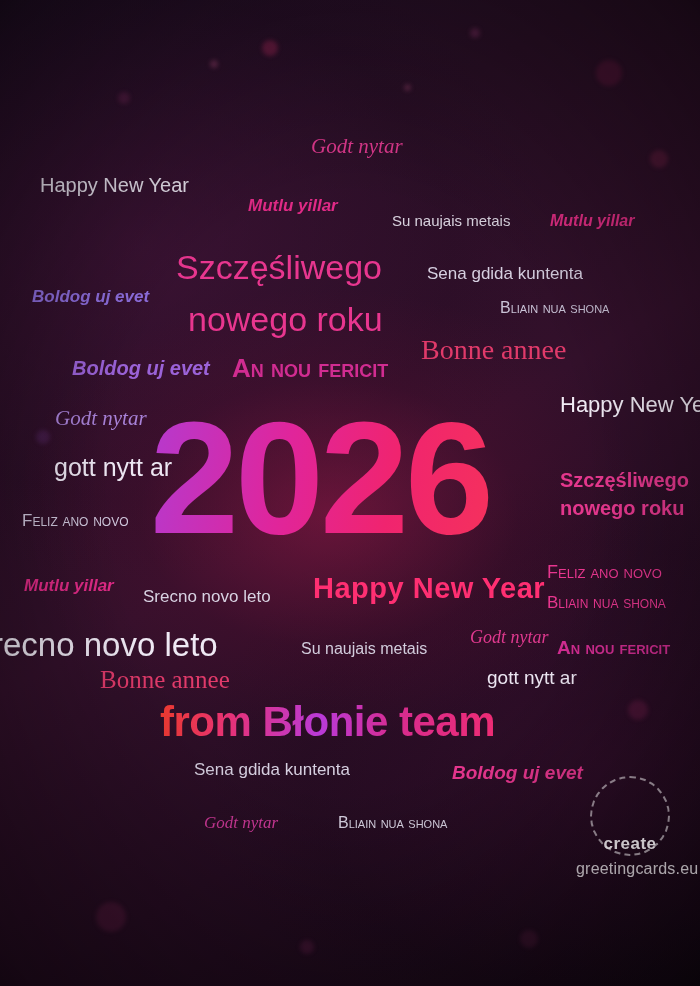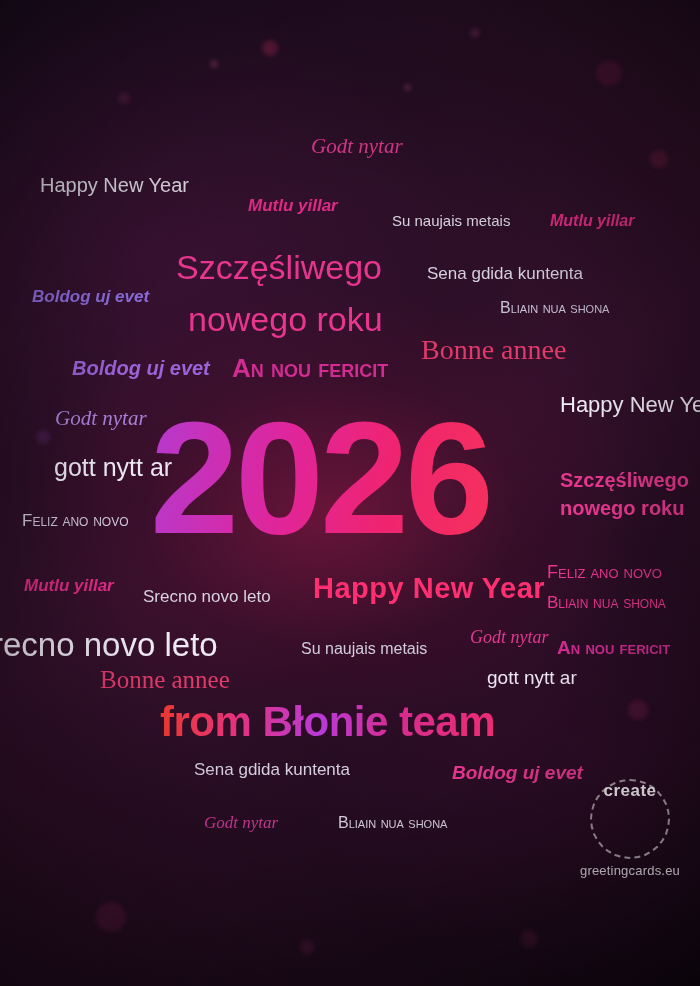--- a/index.html
+++ b/index.html
@@ -89,29 +89,29 @@
     text-align: center;
     opacity: 0.85;
   }
   #logo .stamp {
     width: 76px;
     height: 76px;
     margin: 0 auto 4px auto;
     border: 2px dashed rgba(255,255,255,0.55);
     border-radius: 50%;
     display: flex;
-    align-items: flex-start;
+    align-items: flex-end;
     justify-content: center;
     color: rgba(255,255,255,0.9);
     font-size: 17px;
     font-weight: bold;
     letter-spacing: 0.5px;
   }
   #logo .site {
-    font-size: 13px;
+    font-size: 16px;
     color: rgba(255,255,255,0.75);
     letter-spacing: 0.2px;
   }
 </style>
 </head>
 <body>
 
 <div id="card">
 
   <div id="bokeh-layer">

